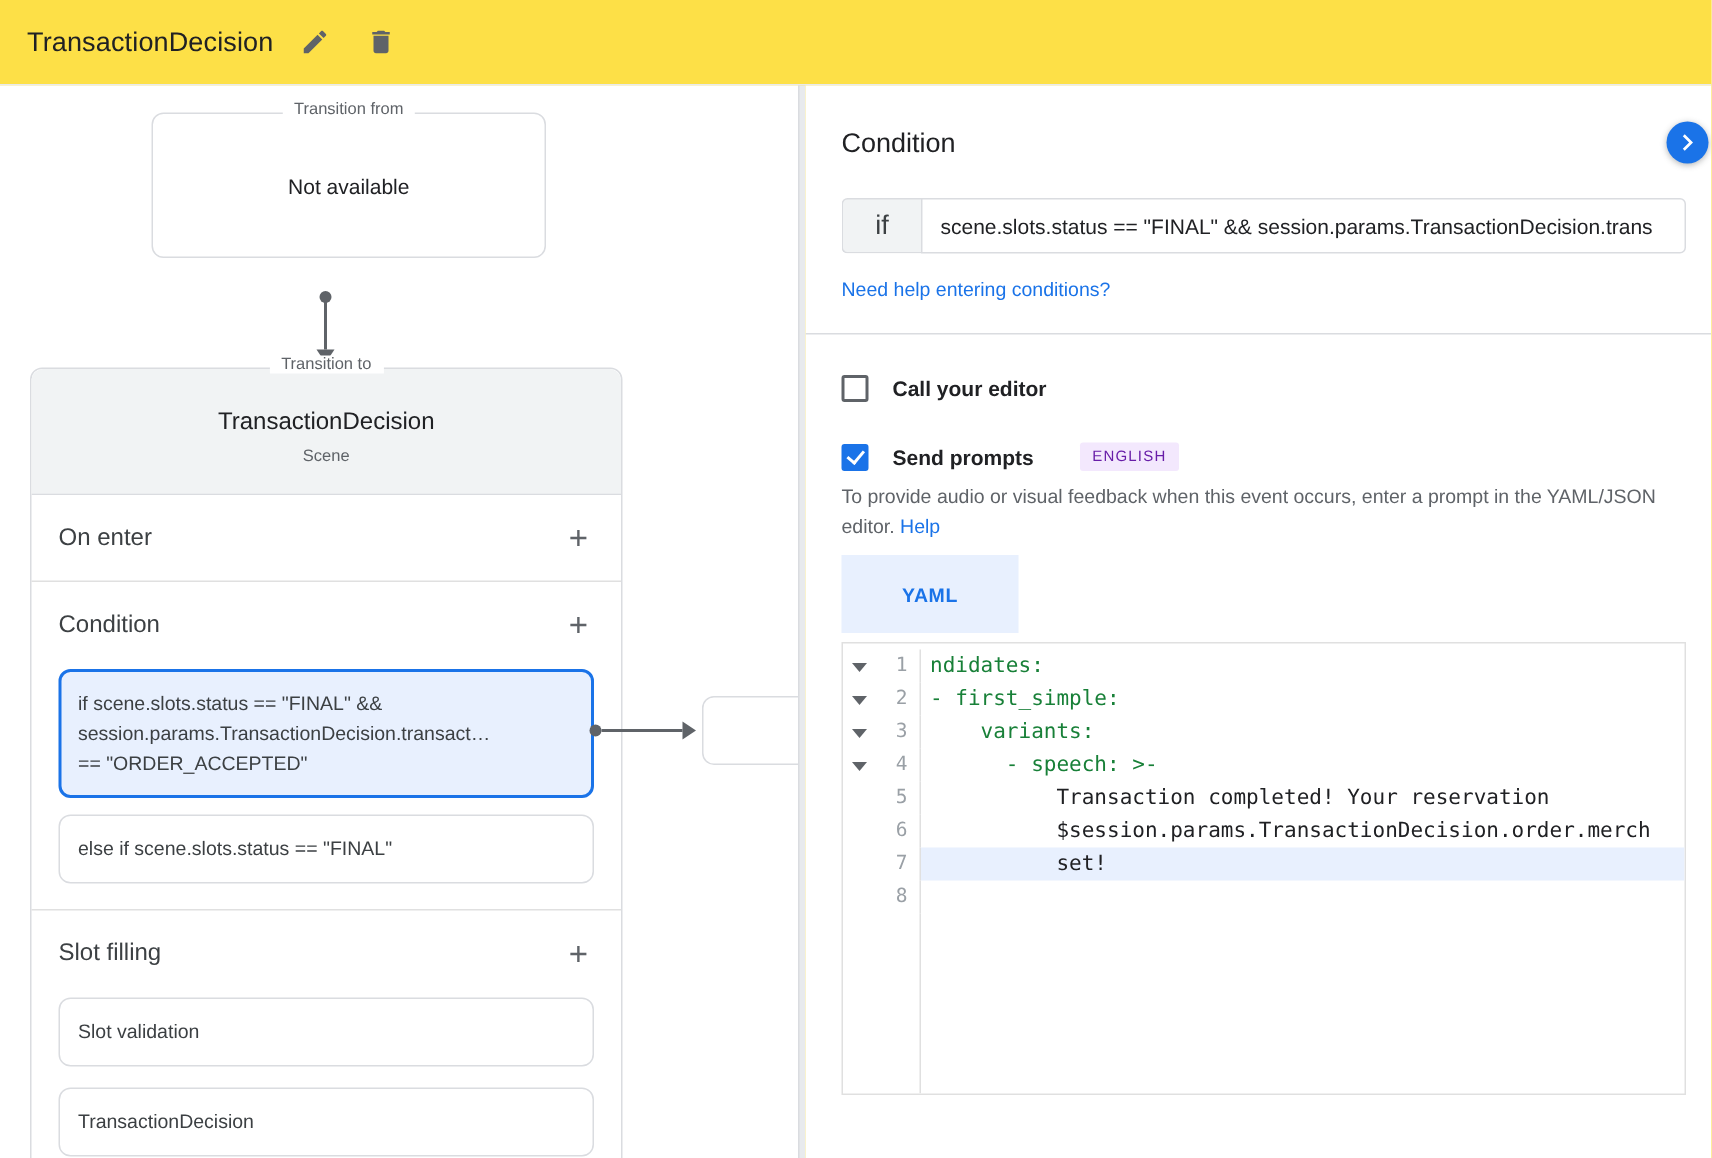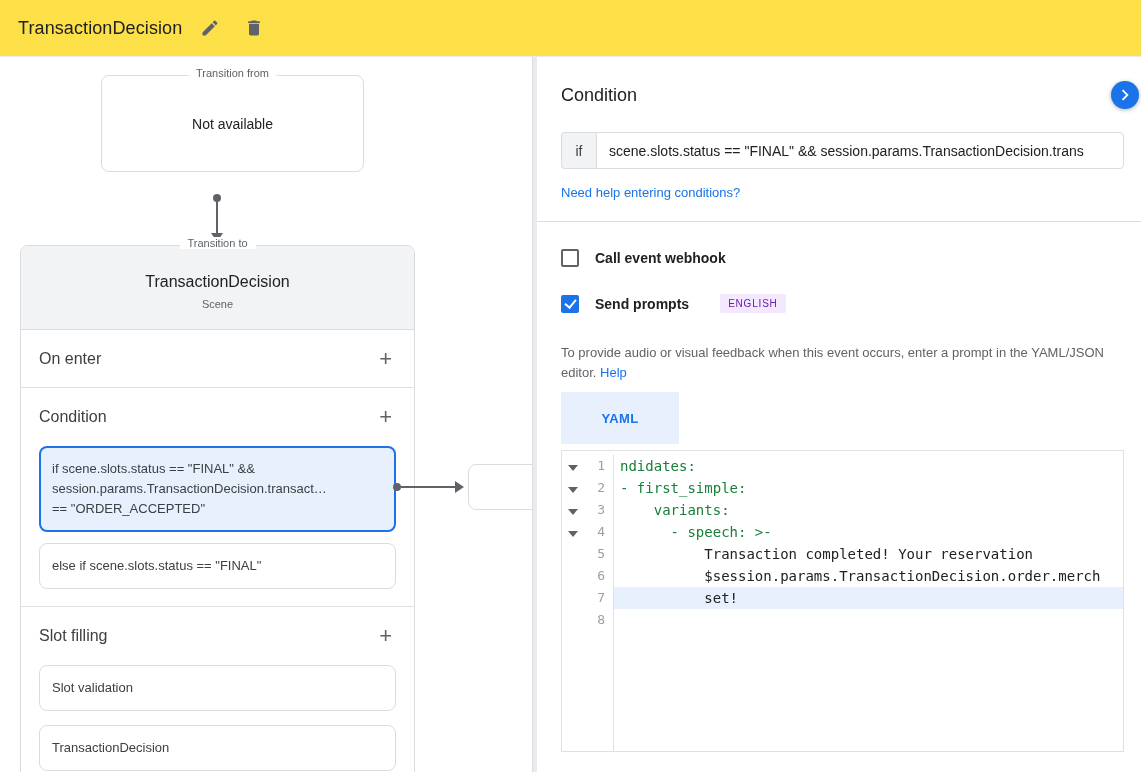--- a/index.html
+++ b/index.html
@@ -61,37 +61,37 @@
                   border-top:6px solid transparent; border-bottom:6px solid transparent; border-left:9px solid #5f6368; }
   .mini-box { position:absolute; left:468px; top:407px; width:80px; height:46px;
               border:1px solid #dadce0; border-radius:8px; background:#fff; }
 
   
   .panel-title { font-size:18px; color:#202124; margin:0; font-weight:400; }
   .collapse-btn { position:absolute; top:24px; right:2px; width:28px; height:28px; border-radius:50%;
                   background:#1a73e8; border:none; display:flex; align-items:center; justify-content:center;
                   box-shadow:0 1px 4px rgba(60,64,67,.4); cursor:pointer; padding:0; }
   .cond-row { display:flex; margin-top:26px; height:37px; }
-  .if-chip { width:35px; flex:none; background:#f1f3f4; border:1px solid #dadce0; border-right:none;
+  .if-chip { width:53px; flex:none; background:#f1f3f4; border:1px solid #dadce0; border-right:none;
              border-radius:4px 0 0 4px; display:flex; align-items:center; justify-content:center;
-             font-size:14px; color:#3c4043; }
+             font-size:18px; color:#3c4043; }
   .cond-input { flex:1; min-width:0; border:1px solid #dadce0; border-radius:0 4px 4px 0; padding:0 12px;
                 font-size:14px; color:#202124; font-family:"Liberation Sans", sans-serif; outline:none; }
   .help-link { display:inline-block; margin-top:16px; color:#1a73e8; font-size:13px; text-decoration:none; cursor:pointer; }
   .panel-divider { height:1px; background:#dadce0; margin:20px -17px 0 -24px; }
   .met-title { font-size:16px; color:#202124; margin:28px 0 0; font-weight:700; letter-spacing:.1px; }
   .check-row { display:flex; align-items:center; gap:16px; margin-top:27px; }
   .checkbox { width:18px; height:18px; border:2px solid #5f6368; border-radius:2px; position:relative; flex:none; cursor:pointer; }
   .checkbox.checked { background:#1a73e8; border-color:#1a73e8; }
   .checkbox.checked::after { content:""; position:absolute; left:4px; top:0; width:5px; height:9px;
                              border:solid #fff; border-width:0 2px 2px 0; transform:rotate(40deg); }
   .check-label { font-size:14px; color:#202124; font-weight:700; }
   .badge { background:#f3e8fd; color:#681da8; font-size:10px; letter-spacing:.8px; padding:4px 8px;
            border-radius:2px; margin-left:12px; font-weight:500; }
-  .desc { font-size:13px; color:#5f6368; line-height:20px; margin:30px 0 0; max-width:578px; }
+  .desc { font-size:13px; color:#5f6368; line-height:20px; margin:7px 0 0; max-width:578px; }
   .desc a { color:#1a73e8; text-decoration:none; cursor:pointer; }
   .tabs { display:flex; margin-top:9px; }
   .tab { width:118px; height:52px; display:flex; align-items:center; justify-content:center;
          font-size:13px; letter-spacing:.4px; color:#5f6368; cursor:pointer; font-weight:700; }
   .tab.active { background:#e8f0fe; color:#1a73e8; }
 
   .editor { margin-top:6px; border:1px solid #e0e0e0; height:302px; overflow:hidden;
             font-family:"DejaVu Sans Mono", monospace; padding-top:4px; display:flex; flex-direction:column; }
   .ed-row { display:flex; height:22px; line-height:22px; font-size:14px; flex:none; }
   .ed-filler { flex:1; height:auto; }
@@ -203,21 +203,21 @@
         <input class="cond-input" type="text" value="scene.slots.status == &quot;FINAL&quot; &amp;&amp; session.params.TransactionDecision.trans" style="">
       </div>
 
       <a class="help-link">Need help entering conditions?</a>
 
       <div class="panel-divider"></div>
 
 
       <div class="check-row">
         <span class="checkbox"></span>
-        <span class="check-label">Call event webhook</span>
+        <span class="check-label">Call your editor</span>
       </div>
 
       <div class="check-row">
         <span class="checkbox checked"></span>
         <span class="check-label">Send prompts</span>
         <span class="badge" style="margin-left:15px;">ENGLISH</span>
       </div>
 
       <p class="desc"><span>To provide audio or visual feedback when this event occurs, enter a prompt in the YAML/JSON editor.</span> <a>Help</a></p>
 

